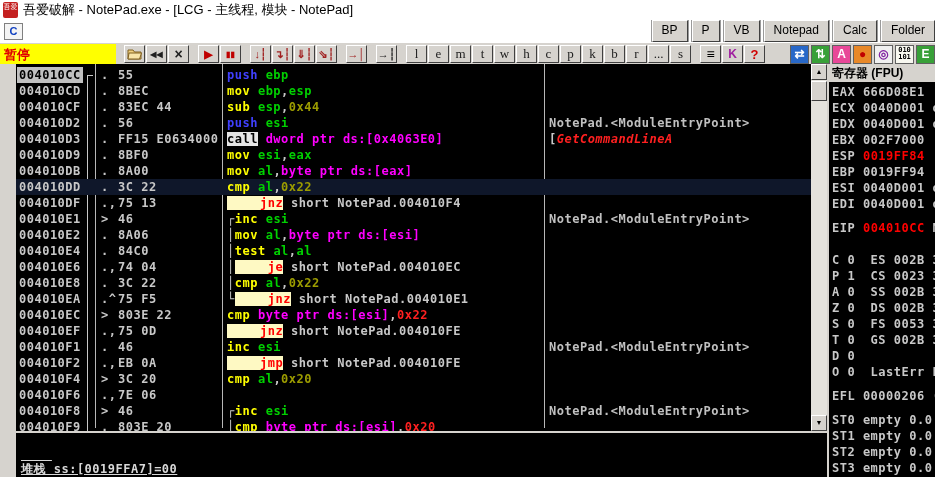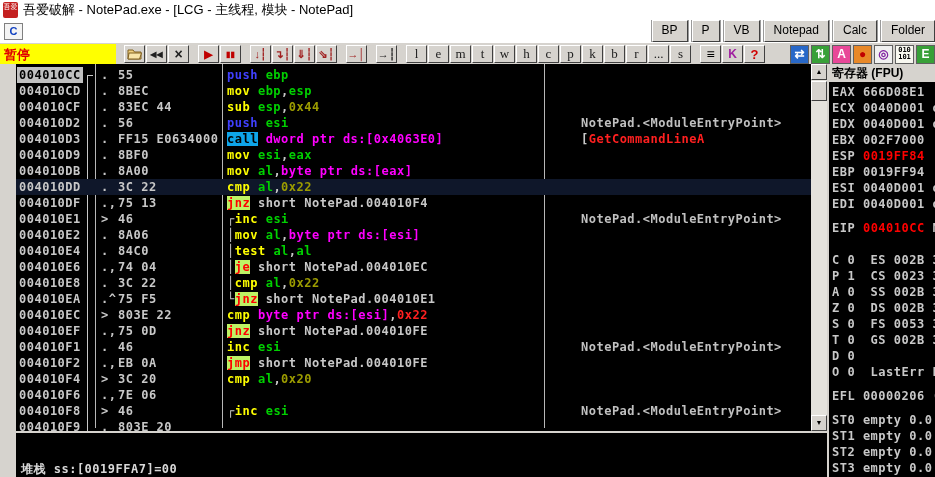--- a/index.html
+++ b/index.html
@@ -46,49 +46,49 @@
   
   #main{position:absolute;left:16px;top:64px;width:935px;height:413px;background:#000;}
   #disasm{position:absolute;left:0;top:0;width:795px;height:367px;overflow:hidden;padding-top:3px;box-sizing:border-box;}
   .drow{position:relative;height:16px;line-height:16px;}
   .drow.sel{background:#0f172a;}
   .c-addr{position:absolute;left:3px;color:#C8C8C8;}
   .c-addr.eip{background:#C0C0C0;color:#000;padding:0 2px;left:1px;}
   .c-mark{position:absolute;left:85px;color:#C8C8C8;}
   .c-bytes{position:absolute;left:102px;width:103px;overflow:hidden;color:#C8C8C8;}
   .c-instr{position:absolute;left:211px;}
-  .c-cmt{position:absolute;left:533px;width:260px;overflow:hidden;margin-left:32px;}
+  .c-cmt{position:absolute;left:533px;width:260px;overflow:hidden;}
   .vline{position:absolute;top:0;width:1px;height:367px;background:#B8B8B8;}
   .fnline{position:absolute;background:#C8C8C8;}
   
   .tk-w{color:#C8C8C8;}
   .tk-mnB{color:#4040FF;}
   .tk-mnY{color:#FFFF00;}
-  .tk-callM{color:#000;background:#0ea5e9;}
-  .tk-jmpM{color:#FF0000;background:#bef264;}
+  .tk-callM{color:#000;background:#e5e5e5;}
+  .tk-jmpM{color:#FF0000;background:#fef9c3;padding-left:33px;}
   .tk-reg{color:#00D000;}
   .tk-imm{color:#9C9C00;}
   .tk-immr{color:#FF2020;}
   .tk-mem{color:#FF00FF;}
   .tk-br{color:#C8C8C8;}
   .tk-cmt{color:#C0C0C0;}
-  .tk-cmtR{color:#FF2020;}
+  .tk-cmtR{color:#FF2020;font-style:italic;}
   .tk-red{color:#FF0000;}
 
   
   #vscroll{position:absolute;left:795px;top:0;width:16px;height:367px;background:#E4E2DC;}
   .sb-btn{position:absolute;left:0;width:16px;height:16px;background:#D6D3CE;border:1px solid;
           border-color:#FFFFFF #404040 #404040 #FFFFFF;box-sizing:border-box;
           font-size:7px;color:#000;text-align:center;line-height:13px;}
   #sb-thumb{position:absolute;left:0;top:17px;width:16px;height:20px;background:#D6D3CE;
             border:1px solid;border-color:#FFFFFF #404040 #404040 #FFFFFF;box-sizing:border-box;}
 
   
   #infopane{position:absolute;left:0;top:367px;width:811px;height:46px;background:#000;
-            border-top:2px solid #D6D3CE;box-sizing:border-box;color:#D8D8D8;padding:1px 5px;}
+            border-top:2px solid #D6D3CE;box-sizing:border-box;color:#D8D8D8;padding:1px 5px;text-decoration:underline;}
   #infopane div{height:15px;line-height:15px;}
 
   
   #registers{position:absolute;left:811px;top:0;width:124px;height:413px;background:#000;
              border-left:2px solid #D6D3CE;box-sizing:border-box;overflow:hidden;}
   #reg-header{height:18px;background:#D6D3CE;color:#000;font-size:12px;font-weight:bold;
               padding:1px 0 0 3px;box-sizing:border-box;white-space:nowrap;overflow:hidden;}
   #reg-body{padding:2px 0 0 3px;}
   .rrow{line-height:16px;overflow:hidden;white-space:pre;}
 </style>
@@ -266,21 +266,21 @@
         <div class="drow mono"><span class="c-addr">004010E6</span><span class="c-mark">.,</span><span class="c-bytes">74 04</span><span class="c-instr"><span class="tk-br">│</span><span class="tk-jmpM">je</span><span class="tk-w"> short NotePad.004010EC</span></span></div>
         <div class="drow mono"><span class="c-addr">004010E8</span><span class="c-mark">.</span><span class="c-bytes">3C 22</span><span class="c-instr"><span class="tk-br">│</span><span class="tk-mnY">cmp</span><span class="tk-w"> </span><span class="tk-reg">al</span><span class="tk-w">,</span><span class="tk-imm">0x22</span></span></div>
         <div class="drow mono"><span class="c-addr">004010EA</span><span class="c-mark">.^</span><span class="c-bytes">75 F5</span><span class="c-instr"><span class="tk-br">└</span><span class="tk-jmpM">jnz</span><span class="tk-w"> short NotePad.004010E1</span></span></div>
         <div class="drow mono"><span class="c-addr">004010EC</span><span class="c-mark">&gt;</span><span class="c-bytes">803E 22</span><span class="c-instr"><span class="tk-mnY">cmp</span><span class="tk-w"> </span><span class="tk-mem">byte ptr ds:[esi]</span><span class="tk-w">,</span><span class="tk-immr">0x22</span></span></div>
         <div class="drow mono"><span class="c-addr">004010EF</span><span class="c-mark">.,</span><span class="c-bytes">75 0D</span><span class="c-instr"><span class="tk-jmpM">jnz</span><span class="tk-w"> short NotePad.004010FE</span></span></div>
         <div class="drow mono"><span class="c-addr">004010F1</span><span class="c-mark">.</span><span class="c-bytes">46</span><span class="c-instr"><span class="tk-mnY">inc</span><span class="tk-w"> </span><span class="tk-reg">esi</span></span><span class="c-cmt"><span class="tk-cmt">NotePad.&lt;ModuleEntryPoint&gt;</span></span></div>
         <div class="drow mono"><span class="c-addr">004010F2</span><span class="c-mark">.,</span><span class="c-bytes">EB 0A</span><span class="c-instr"><span class="tk-jmpM">jmp</span><span class="tk-w"> short NotePad.004010FE</span></span></div>
         <div class="drow mono"><span class="c-addr">004010F4</span><span class="c-mark">&gt;</span><span class="c-bytes">3C 20</span><span class="c-instr"><span class="tk-mnY">cmp</span><span class="tk-w"> </span><span class="tk-reg">al</span><span class="tk-w">,</span><span class="tk-imm">0x20</span></span></div>
         <div class="drow mono"><span class="c-addr">004010F6</span><span class="c-mark">.,</span><span class="c-bytes">7E 06</span></div>
         <div class="drow mono"><span class="c-addr">004010F8</span><span class="c-mark">&gt;</span><span class="c-bytes">46</span><span class="c-instr"><span class="tk-br">┌</span><span class="tk-mnY">inc</span><span class="tk-w"> </span><span class="tk-reg">esi</span></span><span class="c-cmt"><span class="tk-cmt">NotePad.&lt;ModuleEntryPoint&gt;</span></span></div>
-        <div class="drow mono"><span class="c-addr">004010F9</span><span class="c-mark">.</span><span class="c-bytes">803E 20</span></div>
+        <div class="drow mono"><span class="c-addr">004010F9</span><span class="c-mark">.</span><span class="c-bytes">803E 20</span><span class="c-instr"><span class="tk-br">│</span><span class="tk-mnY">cmp</span><span class="tk-w"> </span><span class="tk-mem">byte ptr ds:[esi]</span><span class="tk-w">,</span><span class="tk-immr">0x20</span></span></div>
       </div>
   </div>
 
   <div id="vscroll">
     <div class="sb-btn" style="top:0;">▲</div>
     <div id="sb-thumb"></div>
     <div class="sb-btn" style="bottom:0;">▼</div>
   </div>
 
   <div id="infopane" class="mono">

